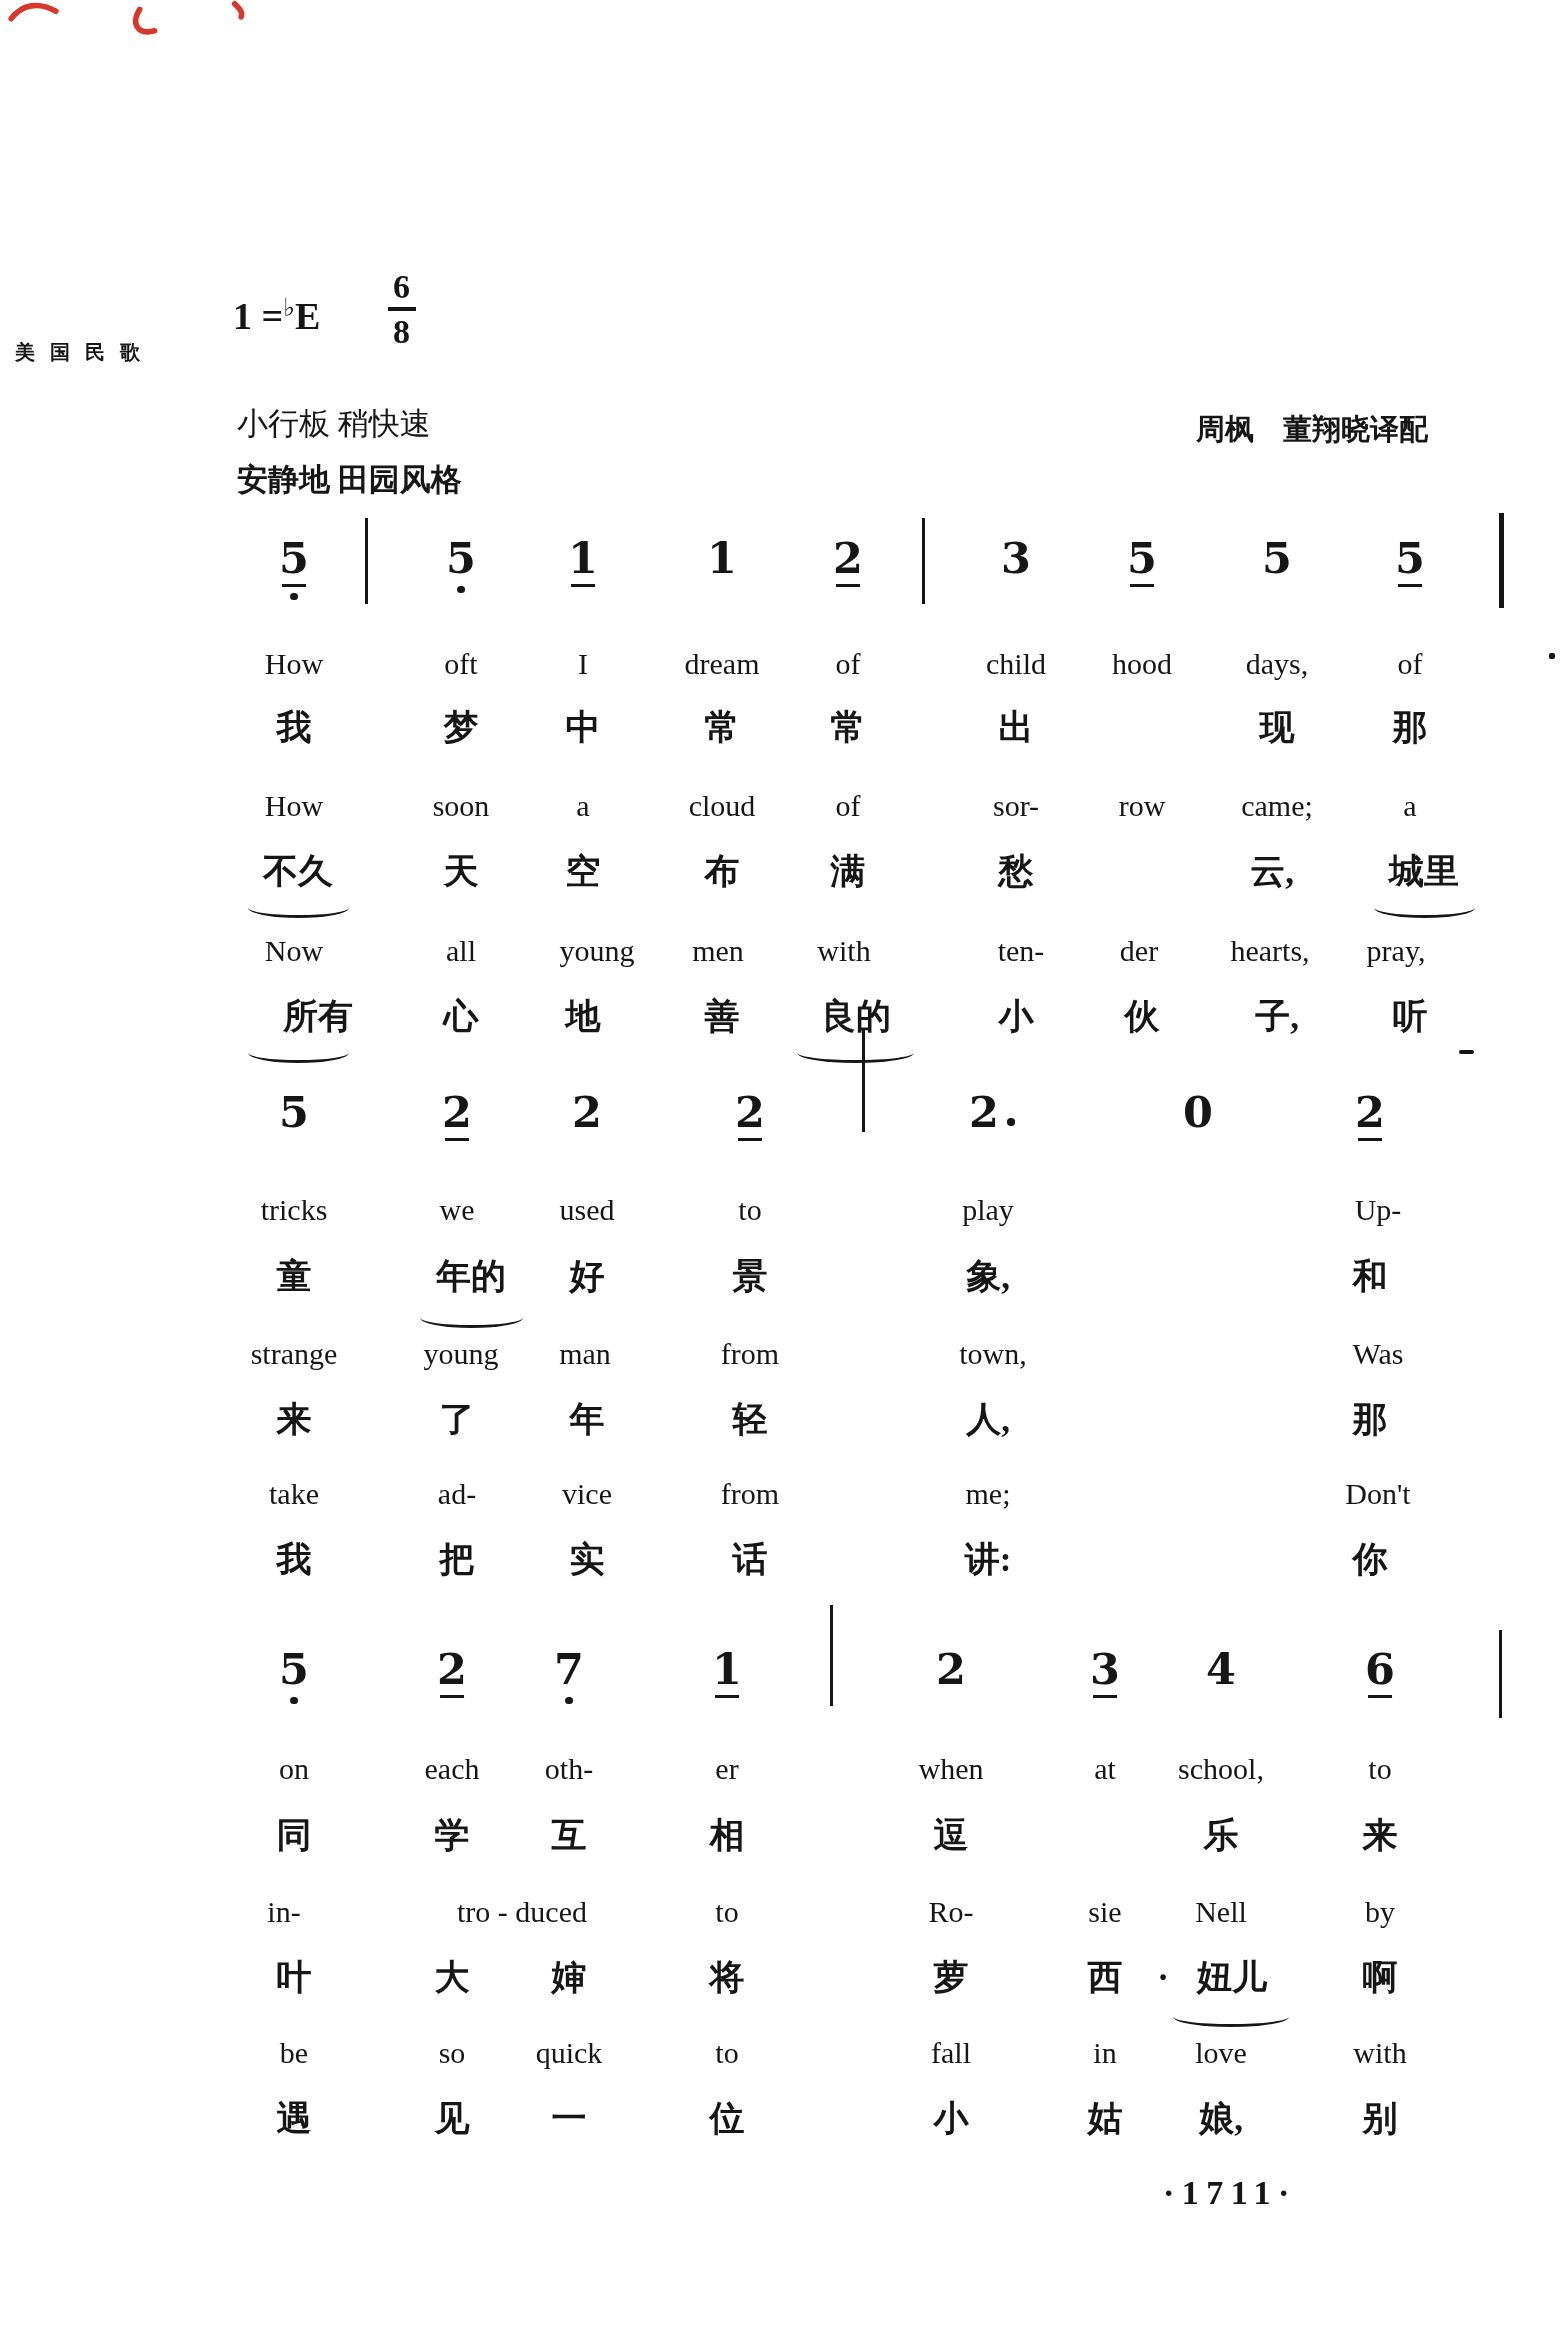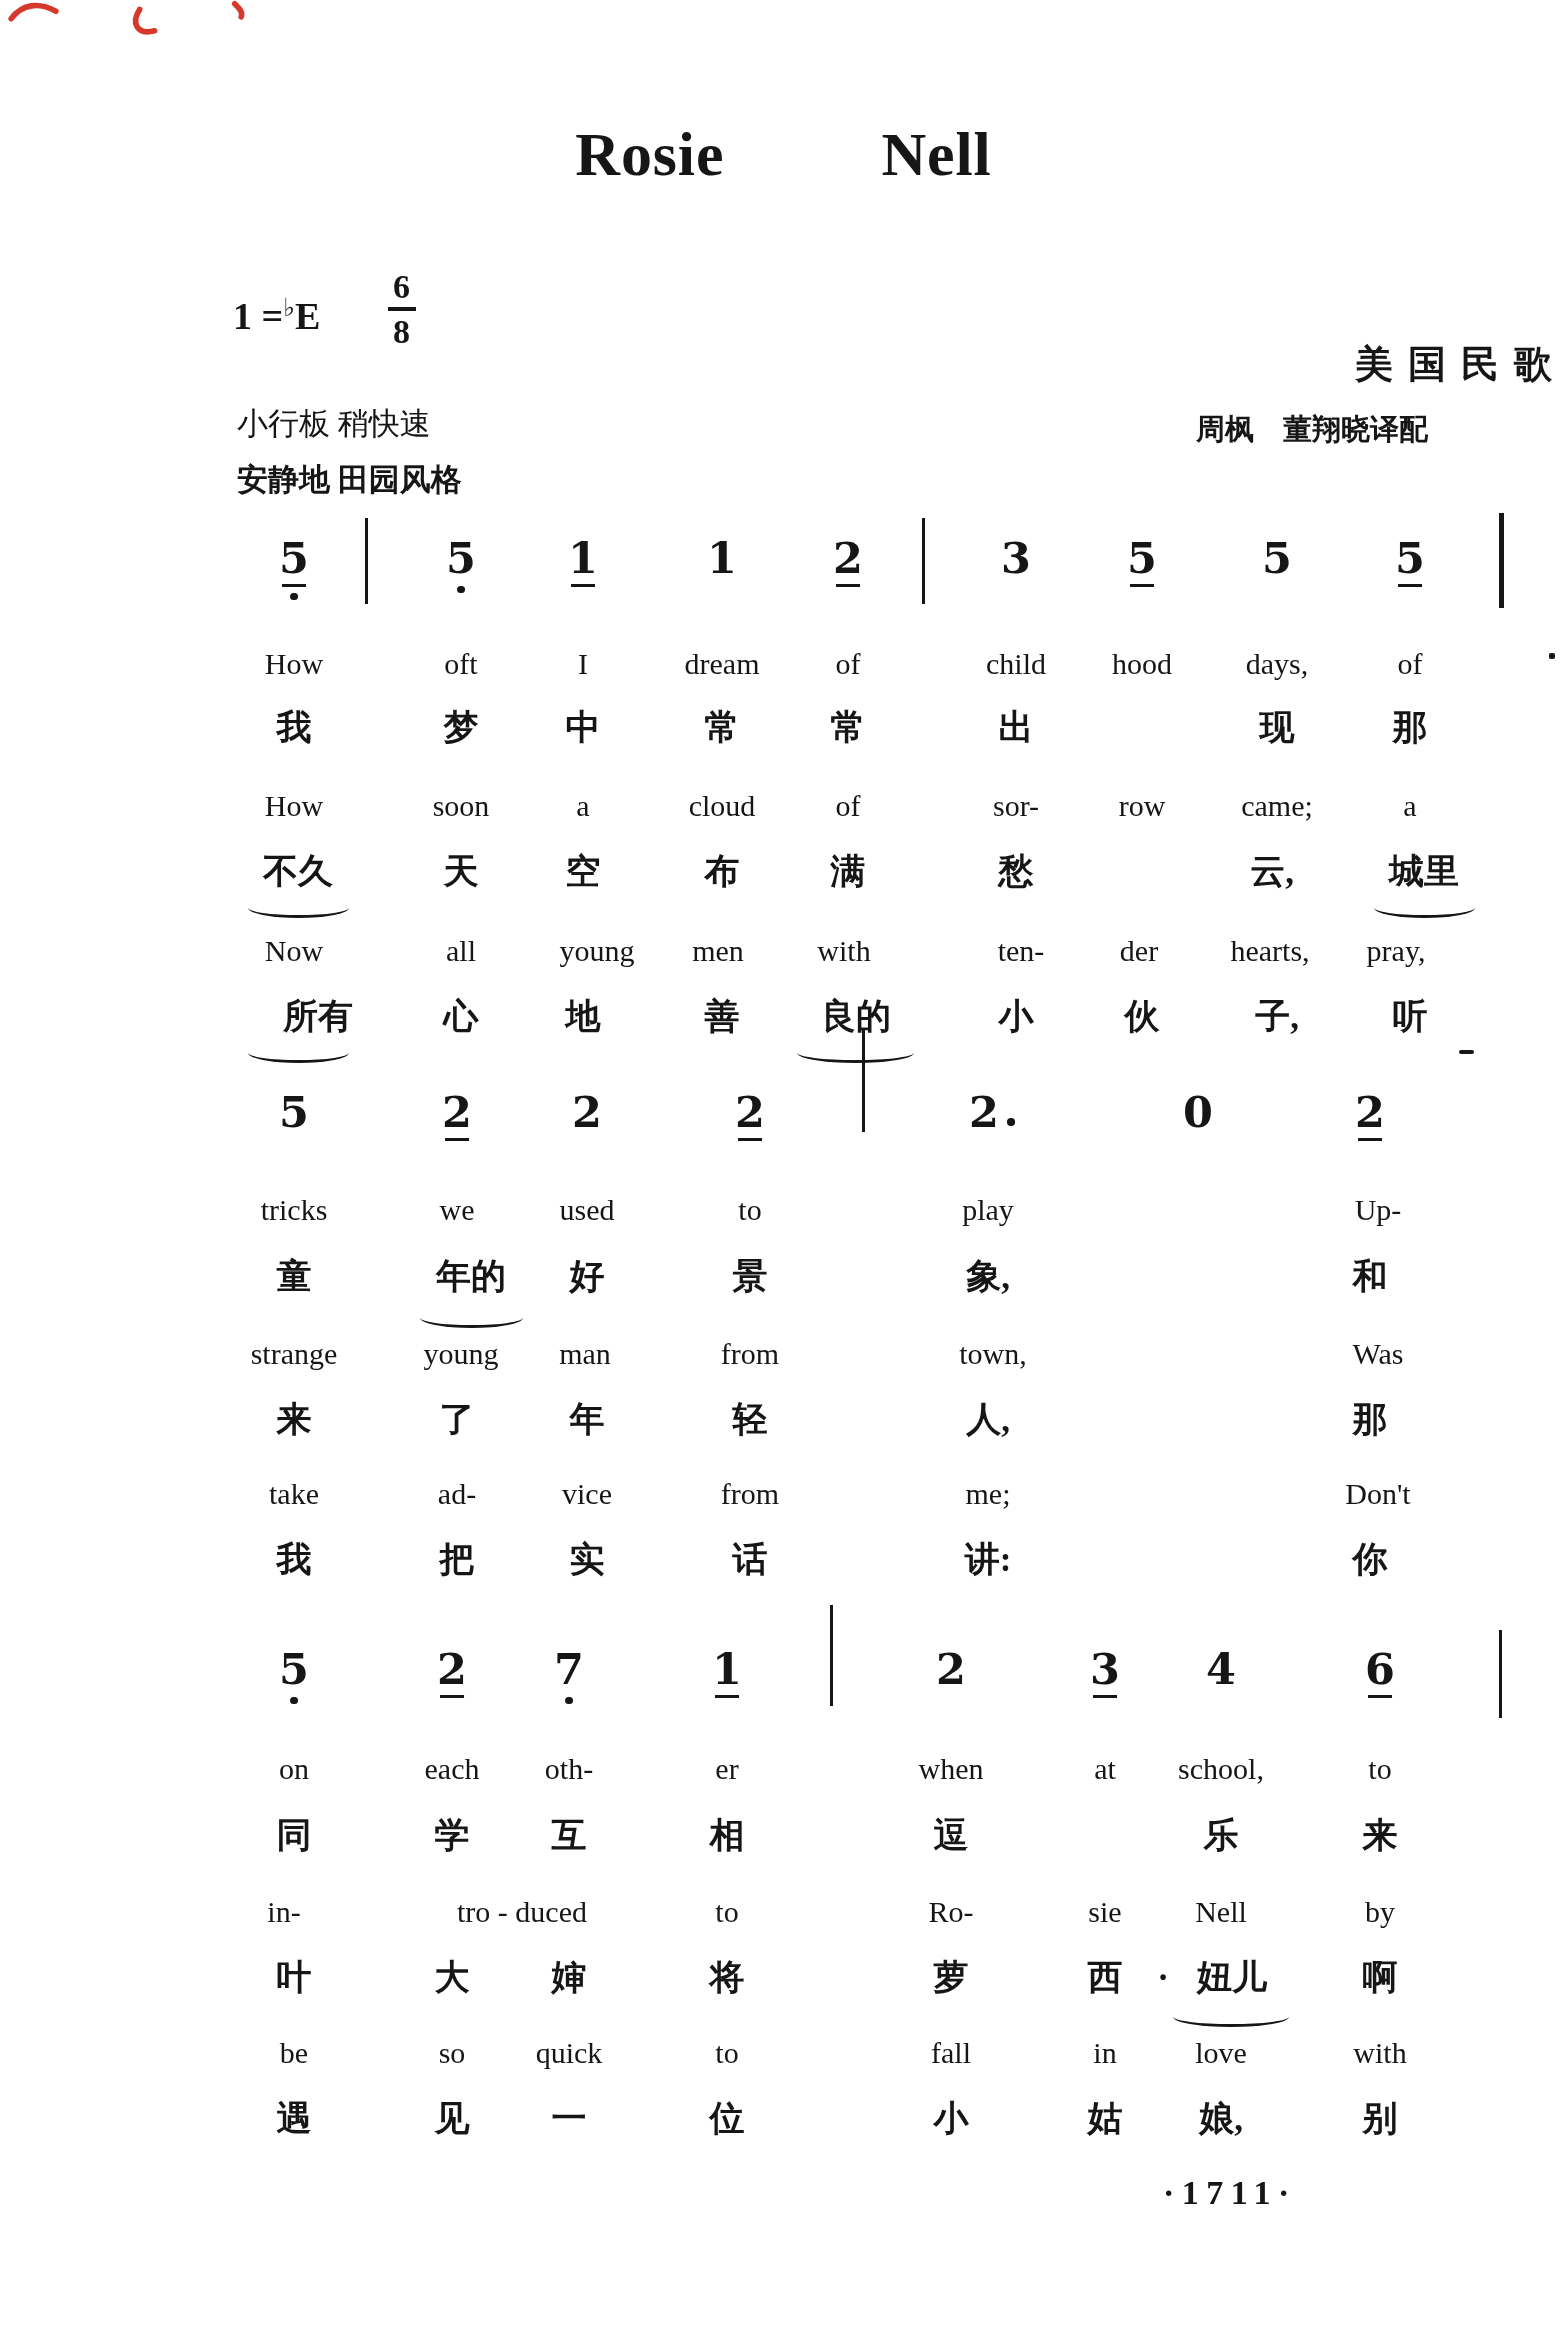--- a/index.html
+++ b/index.html
@@ -9,22 +9,22 @@
     position:relative; width:1567px; height:2339px; margin:0 auto;
     background:var(--paper); color:var(--ink); overflow:hidden;
     font-family:"Liberation Serif","DejaVu Serif",serif;
   }
   
   .title{ position:absolute; left:0; right:0; top:119px; margin:0; text-align:center;
           font-size:62px; font-weight:700; letter-spacing:0.9px; }
   .title .t2{ margin-left:157px; }
   .cn-title{ position:absolute; left:0; right:0; top:237px; text-align:center;
              font-size:45px; font-weight:700; letter-spacing:63px; padding-left:63px; }
-  .source{ position:absolute; left:0; right:0; top:339px; text-align:right;
-           font-size:38px; font-weight:700; letter-spacing:15px; padding-left:15px; }
+  .source{ position:absolute; left:0; right:0; top:339px; text-align:left;
+           font-size:20px; font-weight:700; letter-spacing:15px; padding-left:15px; }
   .key-sig{ position:absolute; left:233px; top:293px; font-size:38px; font-weight:700; white-space:nowrap; }
   .key-sig sup{ font-size:25px; vertical-align:13px; }
   .meter{ position:absolute; left:380px; top:268px; width:43px; text-align:center;
           font-size:34px; font-weight:700; line-height:1.1; }
   .meter .frac-line{ width:28px; height:3.7px; background:var(--ink); margin:1.9px auto; }
   .tempo1{ position:absolute; left:237px; top:403px; font-size:31px; font-weight:400; }
   .tempo2{ position:absolute; left:237px; top:459px; font-size:31px; font-weight:700; }
   .credits{ position:absolute; right:139px; top:410px; font-size:29px; font-weight:700; }
   
   .note{ position:absolute; transform:translateX(-50%); display:flex; flex-direction:column;
@@ -49,21 +49,20 @@
 <body>
 
 <div class="page">
 
   <svg class="redmarks" width="447" height="56" viewBox="0 0 480 60">
     <path d="M12 20 C 24 4, 42 2, 60 12"></path>
     <path d="M150 10 C 141 24, 146 38, 166 33"></path>
     <path d="M252 4 C 257 9, 261 13, 259 18"></path>
   </svg>
 
-  <h1 class="title"><span class="t1">Rosie</span><span class="t2">Nell</span></h1>
 
 
   <div class="key-sig"><span>1 =</span><sup>♭</sup><span>E</span></div>
 
   <div class="meter">
     <div>6</div>
     <div class="frac-line"></div>
     <div>8</div>
   </div>
 

